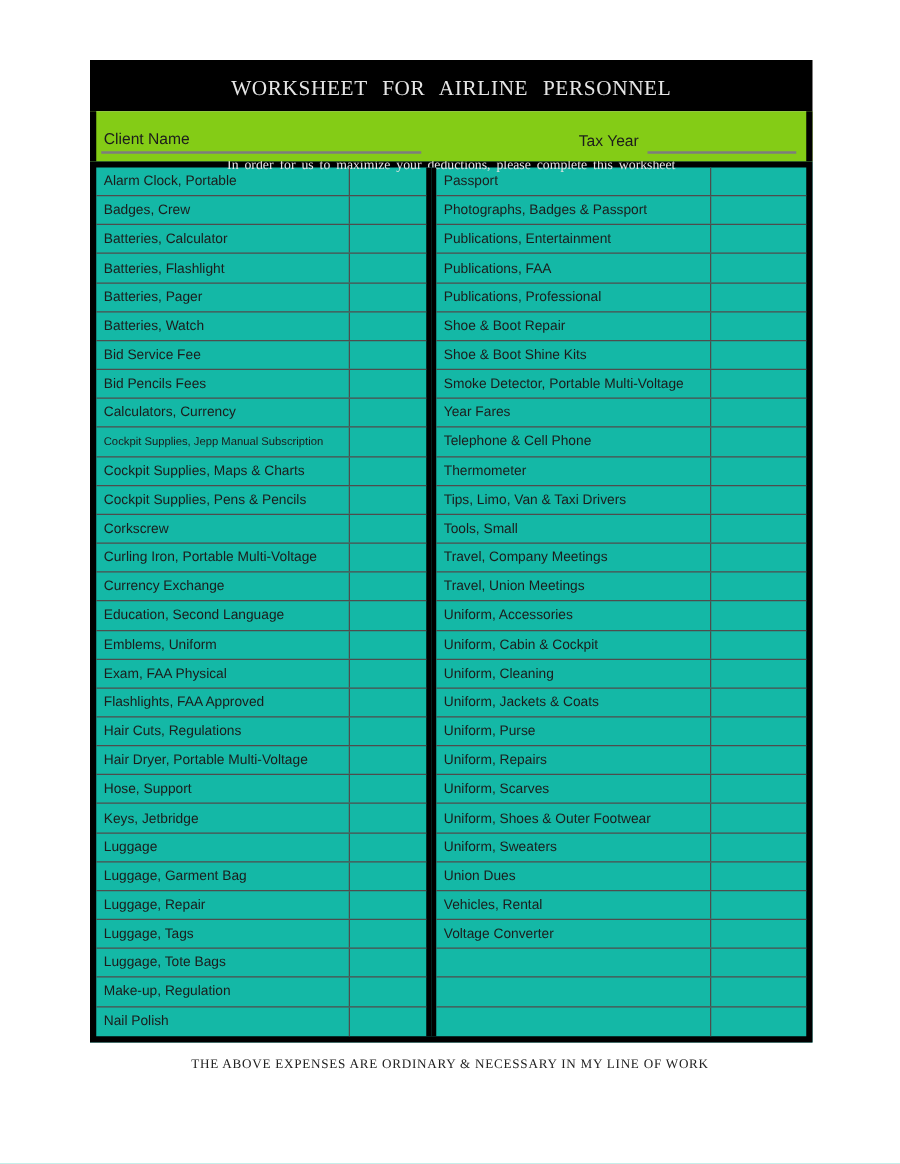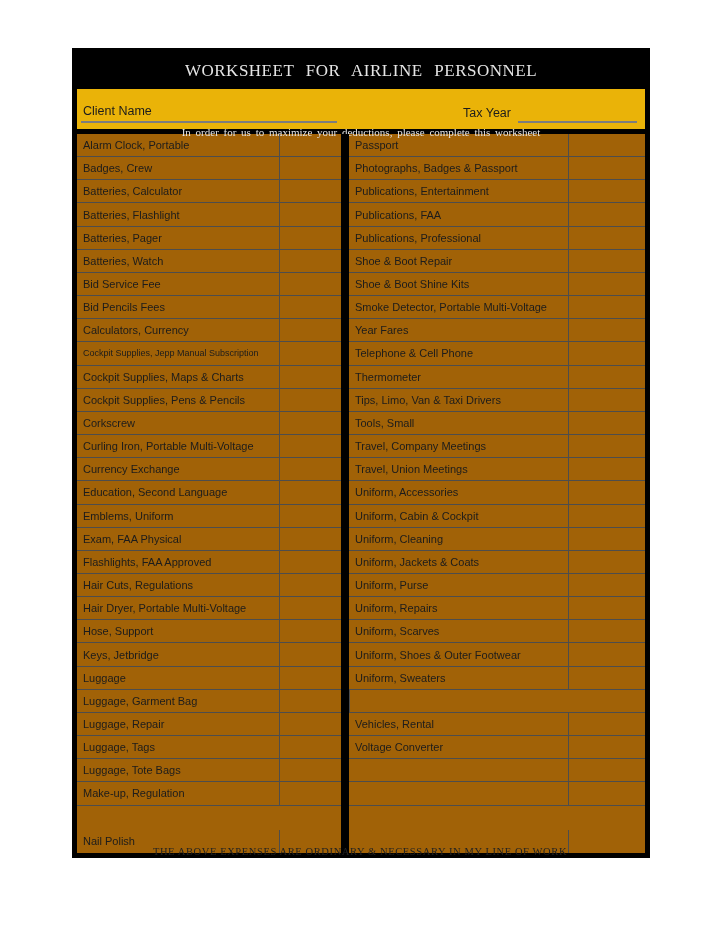--- a/index.html
+++ b/index.html
@@ -42,21 +42,21 @@
     word-spacing:2px;
     line-height:13px;
     margin-top:44px;
   }
   .client-row{
     height:40px;
     box-sizing:border-box;
     border-left:5px solid #000;
     border-right:5px solid #000;
     position:relative;
-    background:#eab308;
+    background:#84cc16;
   }
   .client-name-field{
     position:absolute;
     left:4px;bottom:6px;
     width:254px;
     border-bottom:2px solid var(--underline);
     font-size:12.5px;
     color:var(--ink);
     padding:0 0 3px 2px;
   }
@@ -76,38 +76,38 @@
     width:119px;
     height:16px;
     margin-left:7px;
     border-bottom:2px solid var(--underline);
     font-size:12.5px;
     color:var(--ink);
   }
   .tables{
     display:flex;
     border:5px solid #000;
-    background:#a16207;
+    background:#14b8a6;
   }
   .half{box-sizing:border-box;}
   .half-left{
     width:268px;
     border-right:4px solid #000;
   }
   .half-right{
     flex:1;
     border-left:4px solid #000;
   }
   .row{
     display:flex;
     height:23.17px;
     box-sizing:border-box;
     border-bottom:1px solid var(--grid-line);
   }
-  .row:last-child{border-bottom:none;margin-top:24px;}
+  .row:last-child{border-bottom:none;}
   .cell-label{
     flex:1;
     display:flex;
     align-items:center;
     padding-left:6px;
     font-size:11px;
     color:var(--ink);
     white-space:nowrap;
     overflow:hidden;
   }
@@ -427,20 +427,21 @@
           <div class="cell-label">Uniform, Shoes &amp; Outer Footwear</div>
           <div class="cell-amount"></div>
         </div>
 
         <div class="row">
           <div class="cell-label">Uniform, Sweaters</div>
           <div class="cell-amount"></div>
         </div>
 
         <div class="row">
+          <div class="cell-label">Union Dues</div>
           <div class="cell-amount"></div>
         </div>
 
         <div class="row">
           <div class="cell-label">Vehicles, Rental</div>
           <div class="cell-amount"></div>
         </div>
 
         <div class="row">
           <div class="cell-label">Voltage Converter</div>

